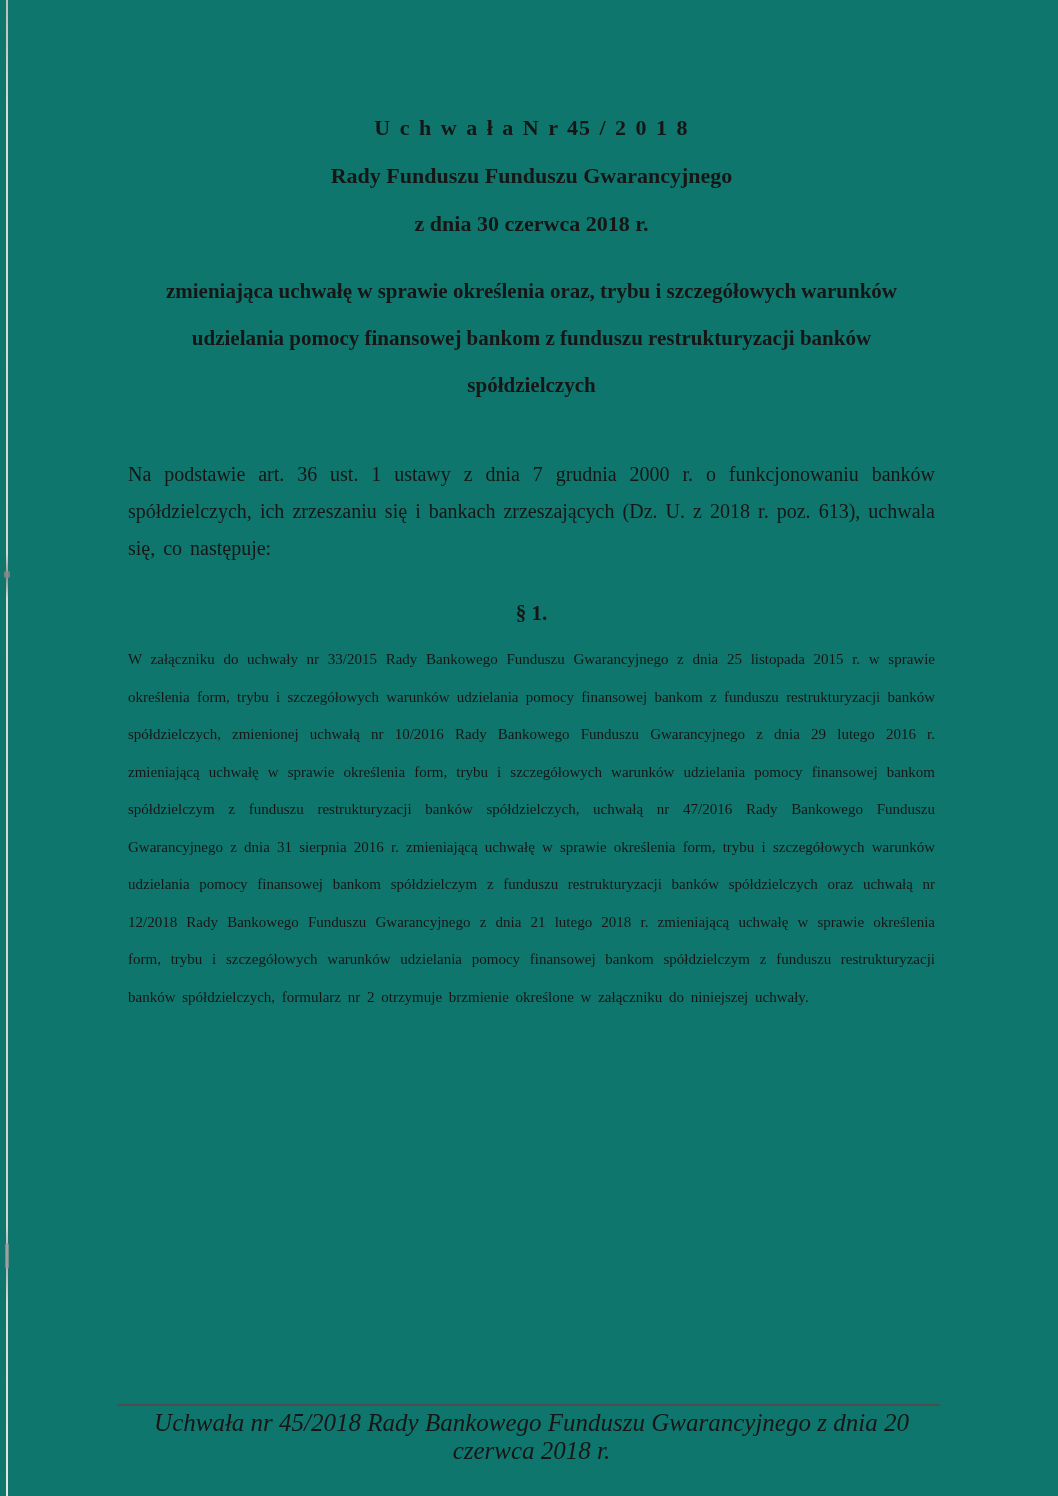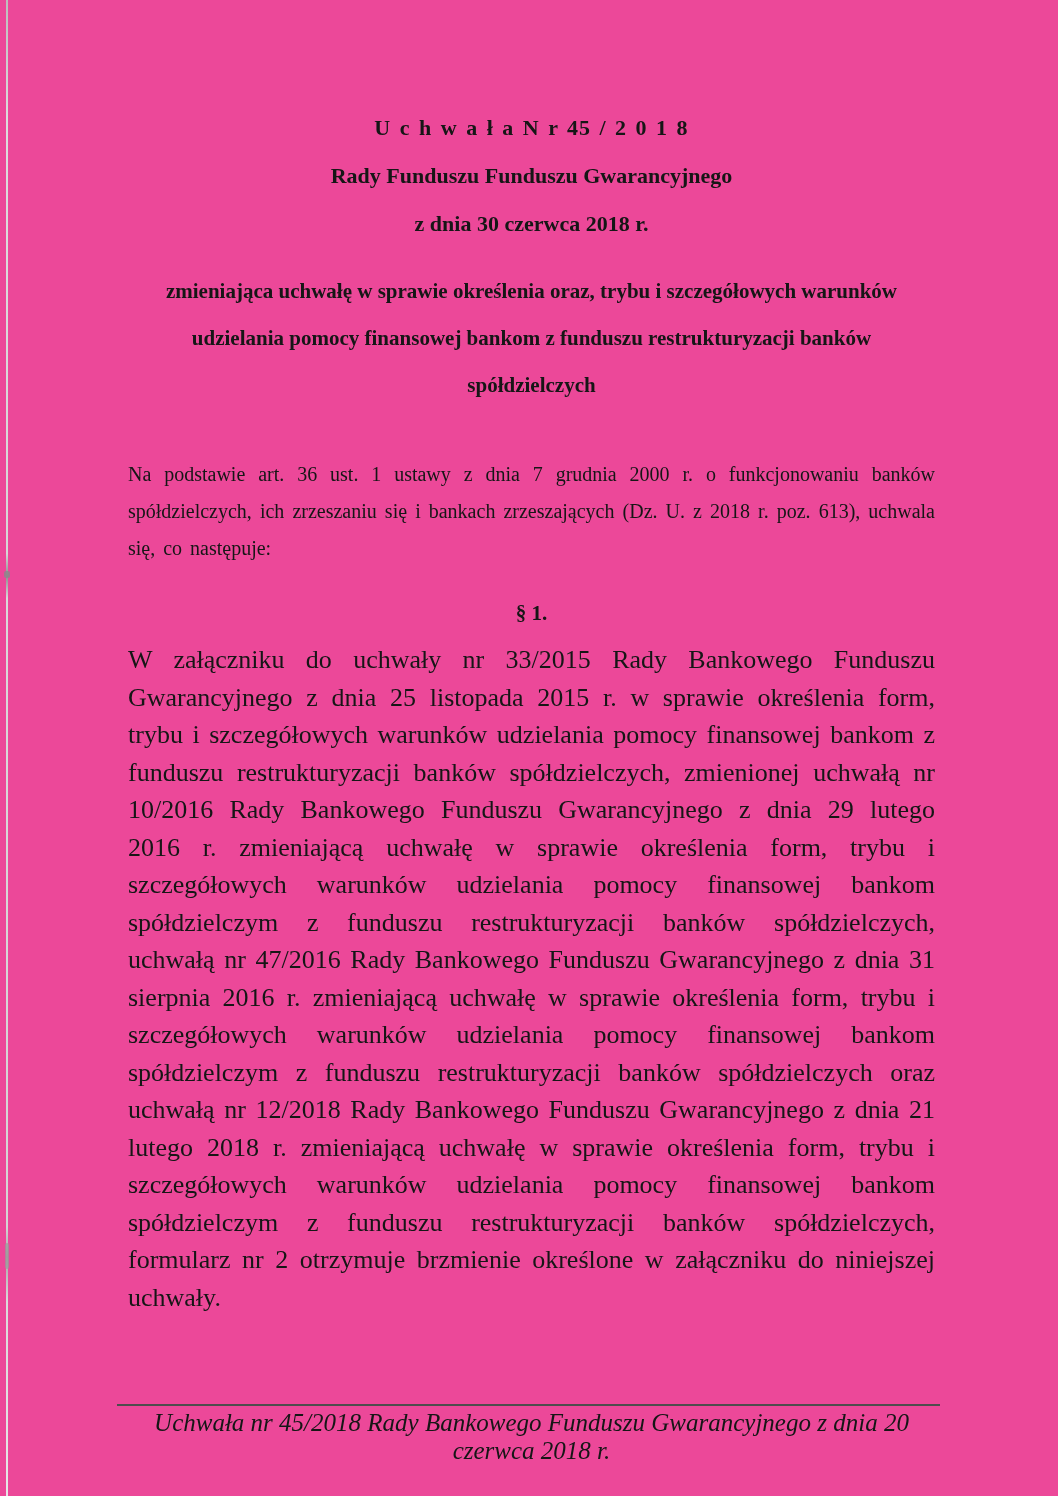--- a/index.html
+++ b/index.html
@@ -4,21 +4,21 @@
 <style>
   html, body {
     margin: 0;
     padding: 0;
     background: #ffffff;
   }
   .page {
     position: relative;
     width: 1058px;
     height: 1496px;
-    background: #ec4899;
+    background: #0f766e;
     overflow: hidden;
     font-family: "Liberation Serif", "DejaVu Serif", serif;
     color: #1b1b1b;
   }
   
   .scan-edge-line {
     position: absolute;
     left: 6px;
     top: 0;
     width: 2px;
@@ -89,21 +89,21 @@
   }
   .section-heading {
     top: 601px;
     text-align: center;
     font-weight: bold;
     font-size: 21px;
   }
   .section-body {
     top: 641px;
     text-align: justify;
-    font-size: 26px;
+    font-size: 15px;
     line-height: 37.5px;
     word-spacing: 3px;
   }
   .footer-rule {
     position: absolute;
     left: 117px;
     top: 1404px;
     width: 823px;
     height: 2px;
     background: #4d4d4d;

